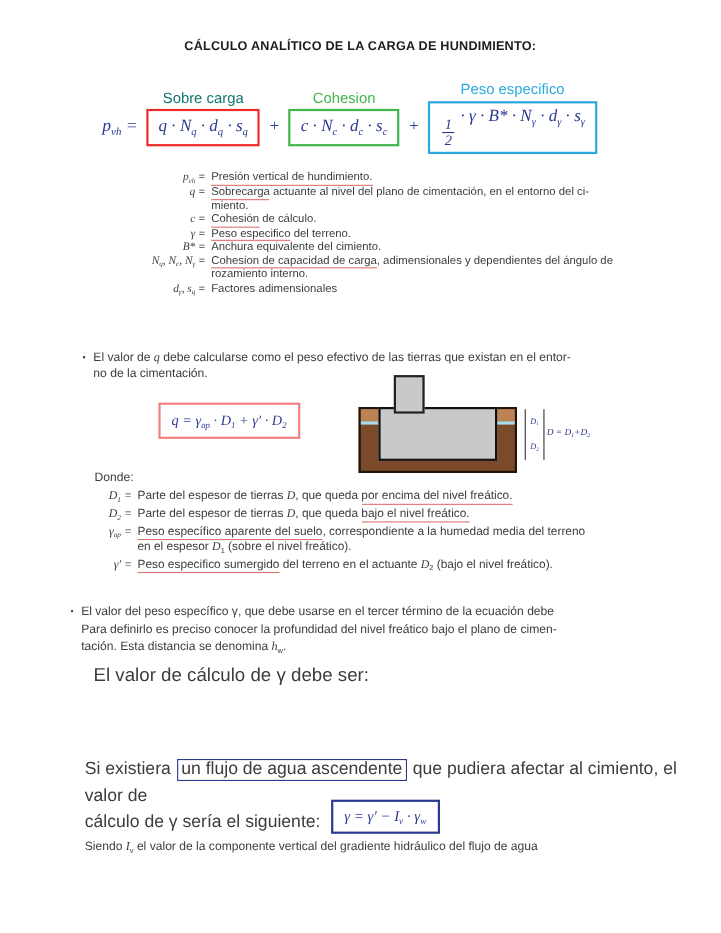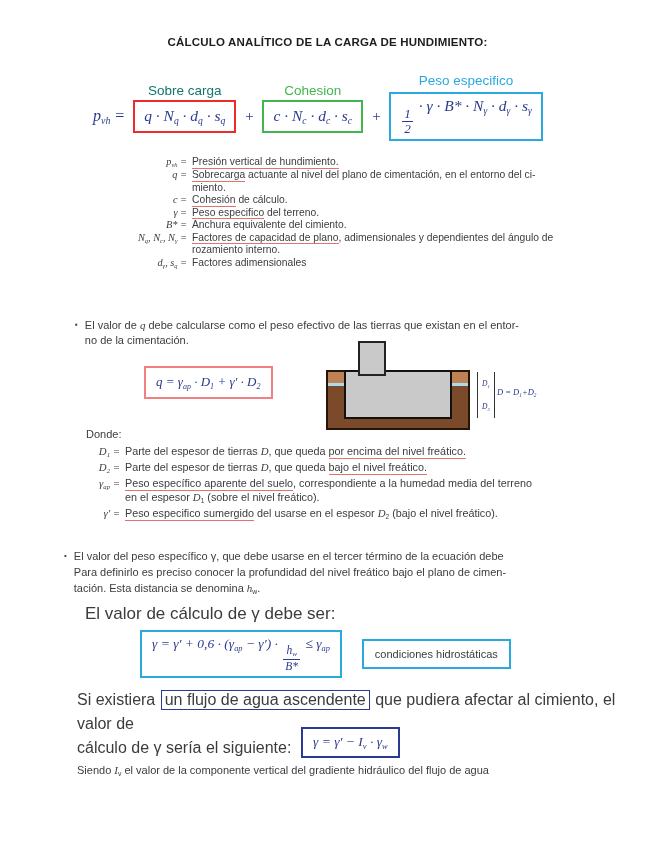--- a/index.html
+++ b/index.html
@@ -120,21 +120,21 @@
     <div class="def-row">
       <span class="def-term"><span>γ =</span></span>
       <span class="def-desc"><span class="u">Peso especifico</span><span> del terreno.</span></span>
     </div>
     <div class="def-row">
       <span class="def-term"><span>B* =</span></span>
       <span class="def-desc"><span>Anchura equivalente del cimiento.</span></span>
     </div>
     <div class="def-row">
       <span class="def-term"><span>N</span><span class="sub">q</span><span>, N</span><span class="sub">c</span><span>, N</span><span class="sub">γ</span><span> =</span></span>
-      <span class="def-desc"><span class="u">Factores de capacidad de plano</span><span>, adimensionales y dependientes del ángulo de</span><br><span>rozamiento interno.</span></span>
+      <span class="def-desc"><span class="u">Cohesion de capacidad de carga</span><span>, adimensionales y dependientes del ángulo de</span><br><span>rozamiento interno.</span></span>
     </div>
     <div class="def-row">
       <span class="def-term"><span>d</span><span class="sub">γ</span><span>, s</span><span class="sub">q</span><span> =</span></span>
       <span class="def-desc"><span>Factores adimensionales</span></span>
     </div>
   </div>
 
   <div class="bullet1">
     <div class="bullet-row">
       <span class="bullet-glyph">▪</span>
@@ -167,40 +167,33 @@
     <div class="def-row">
       <span class="def-term"><span>D</span><span class="sub">2</span><span> =</span></span>
       <span class="def-desc"><span>Parte del espesor de tierras </span><span class="i">D</span><span>, que queda </span><span class="u">bajo el nivel freático.</span></span>
     </div>
     <div class="def-row">
       <span class="def-term"><span>γ</span><span class="sub">ap</span><span> =</span></span>
       <span class="def-desc"><span class="u">Peso específico aparente del suelo</span><span>, correspondiente a la humedad media del terreno</span><br><span>en el espesor </span><span class="i">D</span><span class="sub">1</span><span> (sobre el nivel freático).</span></span>
     </div>
     <div class="def-row">
       <span class="def-term"><span>γ′ =</span></span>
-      <span class="def-desc"><span class="u">Peso especifico sumergido</span><span> del usarse en el espesor </span><span class="i">D</span><span class="sub">2</span><span> (bajo el nivel freático).</span></span>
+      <span class="def-desc"><span class="u">Peso especifico sumergido</span><span> del terreno en el actuante </span><span class="i">D</span><span class="sub">2</span><span> (bajo el nivel freático).</span></span>
     </div>
   </div>
 
   <div class="bullet2">
     <div class="bullet-row">
       <span class="bullet-glyph">•</span>
       <span><span>El valor del peso específico γ, que debe usarse en el tercer término de la ecuación debe</span><br><span>Para definirlo es preciso conocer la profundidad del nivel freático bajo el plano de cimen-</span><br><span>tación. Esta distancia se denomina </span><span class="i">h</span><span class="sub">w</span><span>.</span></span>
     </div>
   </div>
 
   <div class="gamma-intro">El valor de cálculo de γ debe ser:</div>
 
-  <div class="hydro-row">
-    <span class="hydro-box formula"><span>γ = γ′ + 0,6 · (γ</span><span class="sub">ap</span><span> − γ′) · </span><span class="frac">
-          <span class="num"><span>h</span><span class="sub">w</span></span>
-          <span class="den"><span>B*</span></span>
-        </span><span> ≤ γ</span><span class="sub">ap</span></span>
-    <span class="hydro-label-box">condiciones hidrostáticas</span>
-  </div>
 
   <div class="flow-par"><span>Si existiera </span><span class="boxnavy">un flujo de agua ascendente</span><span> que pudiera afectar al cimiento, el valor de</span><br><span>cálculo de γ sería el siguiente:</span></div>
 
   <div class="flow-box formula"><span>γ = γ′ − I</span><span class="sub">v</span><span> · γ</span><span class="sub">w</span></div>
 
   <div class="final-par"><span>Siendo </span><span class="i">I</span><span class="sub">v</span><span> el valor de la componente vertical del gradiente hidráulico del flujo de agua</span></div>
 
 </div>
 
 </body></html>

